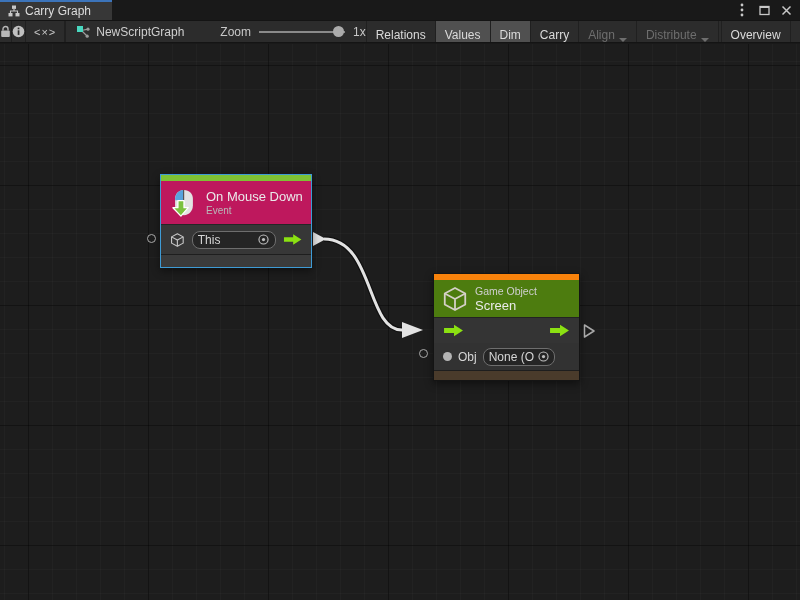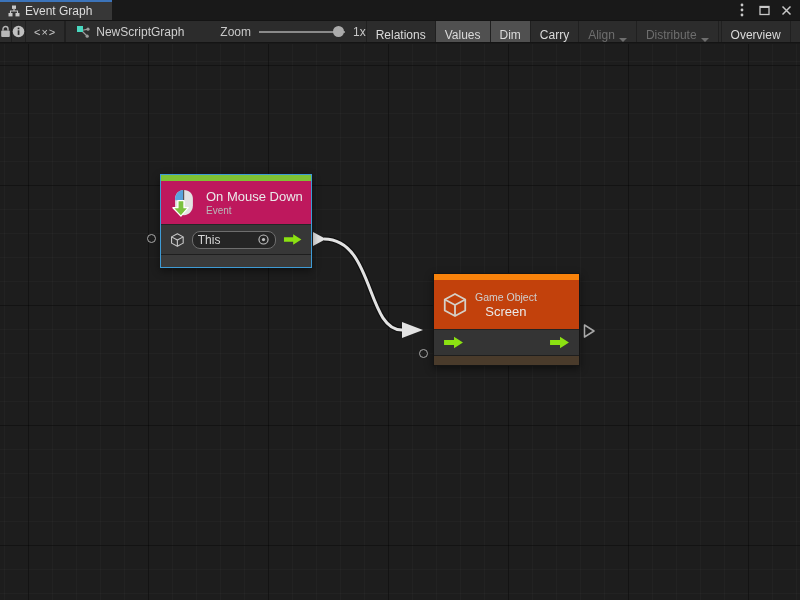--- a/index.html
+++ b/index.html
@@ -60,21 +60,21 @@
 
   
   #node-event { left:160px; top:130px; width:152px; background:#383838; }
   #node-event .node-header { height:44px; background:#be185d; border-bottom:1px solid #262626; }
   #node-event .port-row { height:29px; background:#373737; }
   #node-event .footer { height:13px; background:#3B3B3B; }
   #node-event .field { width:90px; margin:0 7px; justify-content:space-between; }
 
   
   #node-destroy { left:433px; top:229px; width:147px; background:#343434; }
-  #node-destroy .node-header { height:50px; background:#c2410c; border-bottom:1px solid #232323;text-align:center; }
+  #node-destroy .node-header { height:38px; background:#4d7c0f; border-bottom:1px solid #232323; }
   #node-destroy .row-flow { height:25px; justify-content:space-between; }
   #node-destroy .row-obj { height:27px; gap:6px; background:#323232; }
   #node-destroy .footer { height:10px; background:#4A3B2B; }
   #node-destroy .field { width:72px; justify-content:space-between; }
 
   .port-circle { position:absolute; width:9px; height:9px; border:1.5px solid #A9A9A9; border-radius:50%; }
   .dot { width:9px; height:9px; border-radius:50%; background:#B5B5B5; }
   .port-label { font-size:12px; color:#D6D6D6; }
   .tri-out { position:absolute; }
 </style>
@@ -84,21 +84,21 @@
 <div class="window">
 
   <div class="titlebar">
     <div class="tab">
       <svg width="12" height="12" viewBox="0 0 12 12">
         <rect x="4" y="0.5" width="4" height="3.4" fill="#C8C8C8"></rect>
         <rect x="0.5" y="8" width="4" height="3.4" fill="#C8C8C8"></rect>
         <rect x="7.5" y="8" width="4" height="3.4" fill="#C8C8C8"></rect>
         <path d="M6 4 v2 M2.5 8 V6 h7 v2" stroke="#C8C8C8" stroke-width="1.1" fill="none"></path>
       </svg>
-      <span>Event Graph</span>
+      <span>Carry Graph</span>
     </div>
     <div class="win-controls">
       <span class="win-btn">
         <svg width="4" height="14" viewBox="0 0 4 14">
             <circle cx="2" cy="2" r="1.4" fill="#C8C8C8"></circle>
             <circle cx="2" cy="7" r="1.4" fill="#C8C8C8"></circle>
             <circle cx="2" cy="12" r="1.4" fill="#C8C8C8"></circle>
           </svg>
       </span>
       <span class="win-btn">
@@ -236,20 +236,31 @@
         </div>
       </div>
       <div class="port-row row-flow">
         <svg width="21" height="13" viewBox="0 0 20 12">
           <path d="M1 3.6 h9.5 V0.6 l8.5 5.4 -8.5 5.4 V8.4 H1 z" fill="#8BE112"></path>
         </svg>
         <svg width="21" height="13" viewBox="0 0 20 12">
           <path d="M1 3.6 h9.5 V0.6 l8.5 5.4 -8.5 5.4 V8.4 H1 z" fill="#8BE112"></path>
         </svg>
       </div>
+      <div class="port-row row-obj">
+        <span class="dot"></span>
+        <span class="port-label">Obj</span>
+        <div class="field">
+          <span>None (O</span>
+          <svg width="13" height="13" viewBox="0 0 16 16" style="flex-shrink:0;">
+            <circle cx="8" cy="8" r="5.6" fill="none" stroke="#BFBFBF" stroke-width="1.4"></circle>
+              <circle cx="8" cy="8" r="2" fill="#BFBFBF"></circle>
+          </svg>
+        </div>
+      </div>
       <div class="footer"></div>
     </div>
     <div class="port-circle" style="left:419px; top:305px;"></div>
     <svg class="tri-out" style="left:583px; top:279px;" width="13" height="16" viewBox="0 0 13 16">
       <polygon points="1.5,2 11,8 1.5,14" fill="none" stroke="#A8A8A8" stroke-width="1.5" stroke-linejoin="round"></polygon>
     </svg>
 
   </div>
 </div>
 

